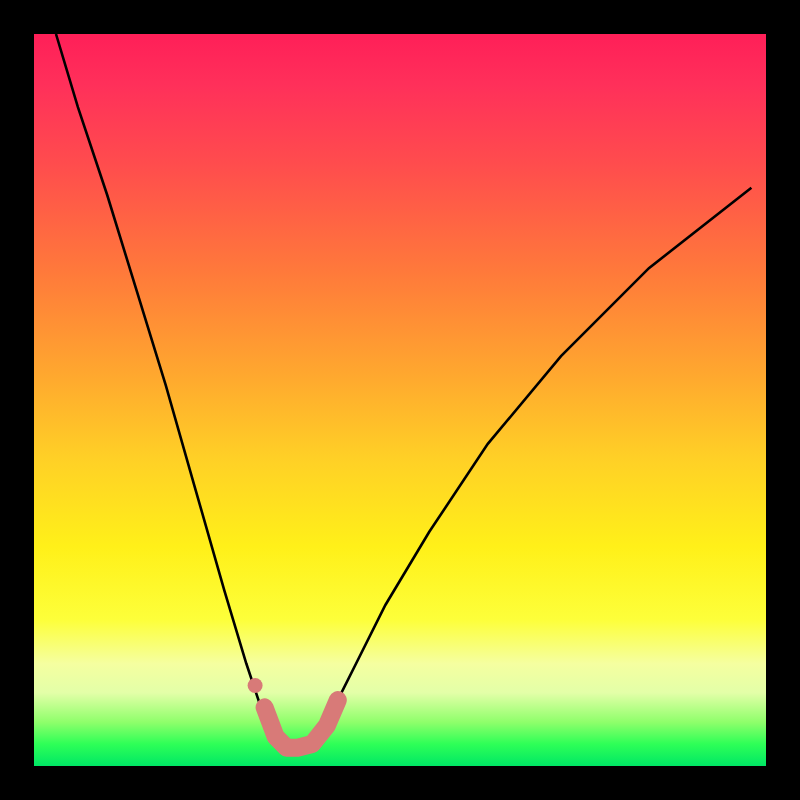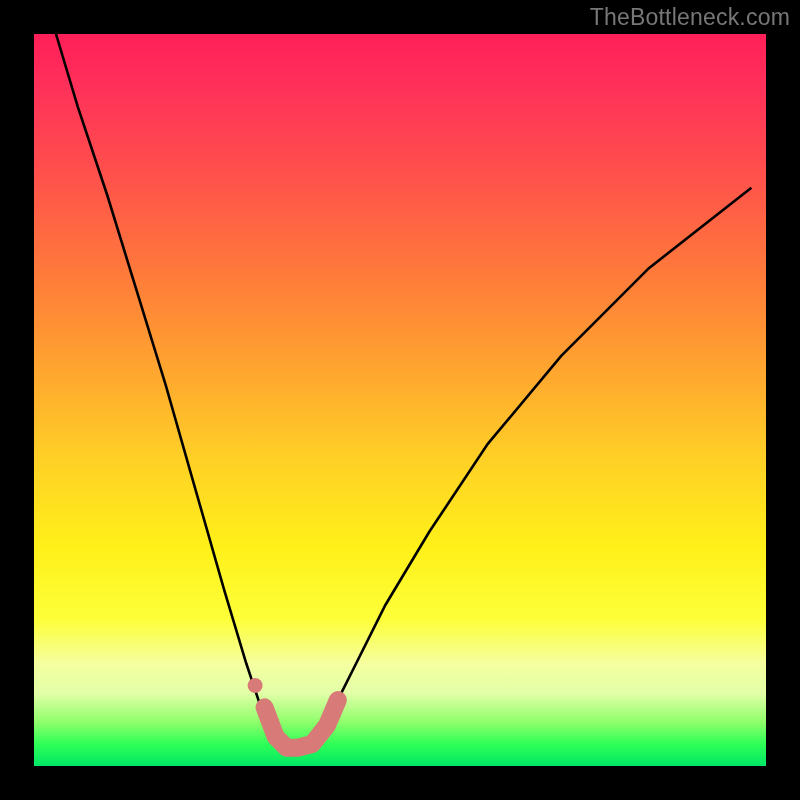--- a/index.html
+++ b/index.html
@@ -60,21 +60,20 @@
     width: 732px;
     height: 732px;
     overflow: visible;
   }
 </style>
 </head>
 <body>
 
 <div class="frame">
 
-  <div class="watermark">TheBottleneck.com</div>
 
   <div class="plot-area">
     <svg class="curve" viewBox="0 0 732 732" preserveAspectRatio="none">
 
       <path fill="none" stroke="#000" stroke-width="2.6" d="M22.0 0.0 L43.9 73.2 L73.2 161.0 L102.5 256.2 L131.8 351.4 L161.0 453.8 L190.3 556.3 L212.3 629.5 L226.9 673.4 L241.6 702.7 L252.5 713.7 L263.5 713.7 L285.5 702.7 L300.1 673.4 L322.1 629.5 L351.4 571.0 L395.3 497.8 L453.8 409.9 L527.0 322.1 L614.9 234.2 L717.4 153.7" id="curve-main"></path>
 
       <path fill="none" stroke="#d87a78" stroke-width="18" stroke-linecap="round" stroke-linejoin="round" d="M230.6 673.4 L241.6 702.7 L252.5 713.7 L263.5 713.7 L278.2 710.0 L292.8 691.7 L303.8 666.1" id="curve-highlight"></path>
 
       <circle r="7.5" fill="#d87a78" cx="221.1" cy="651.5" id="dot-highlight"></circle>
     </svg>

